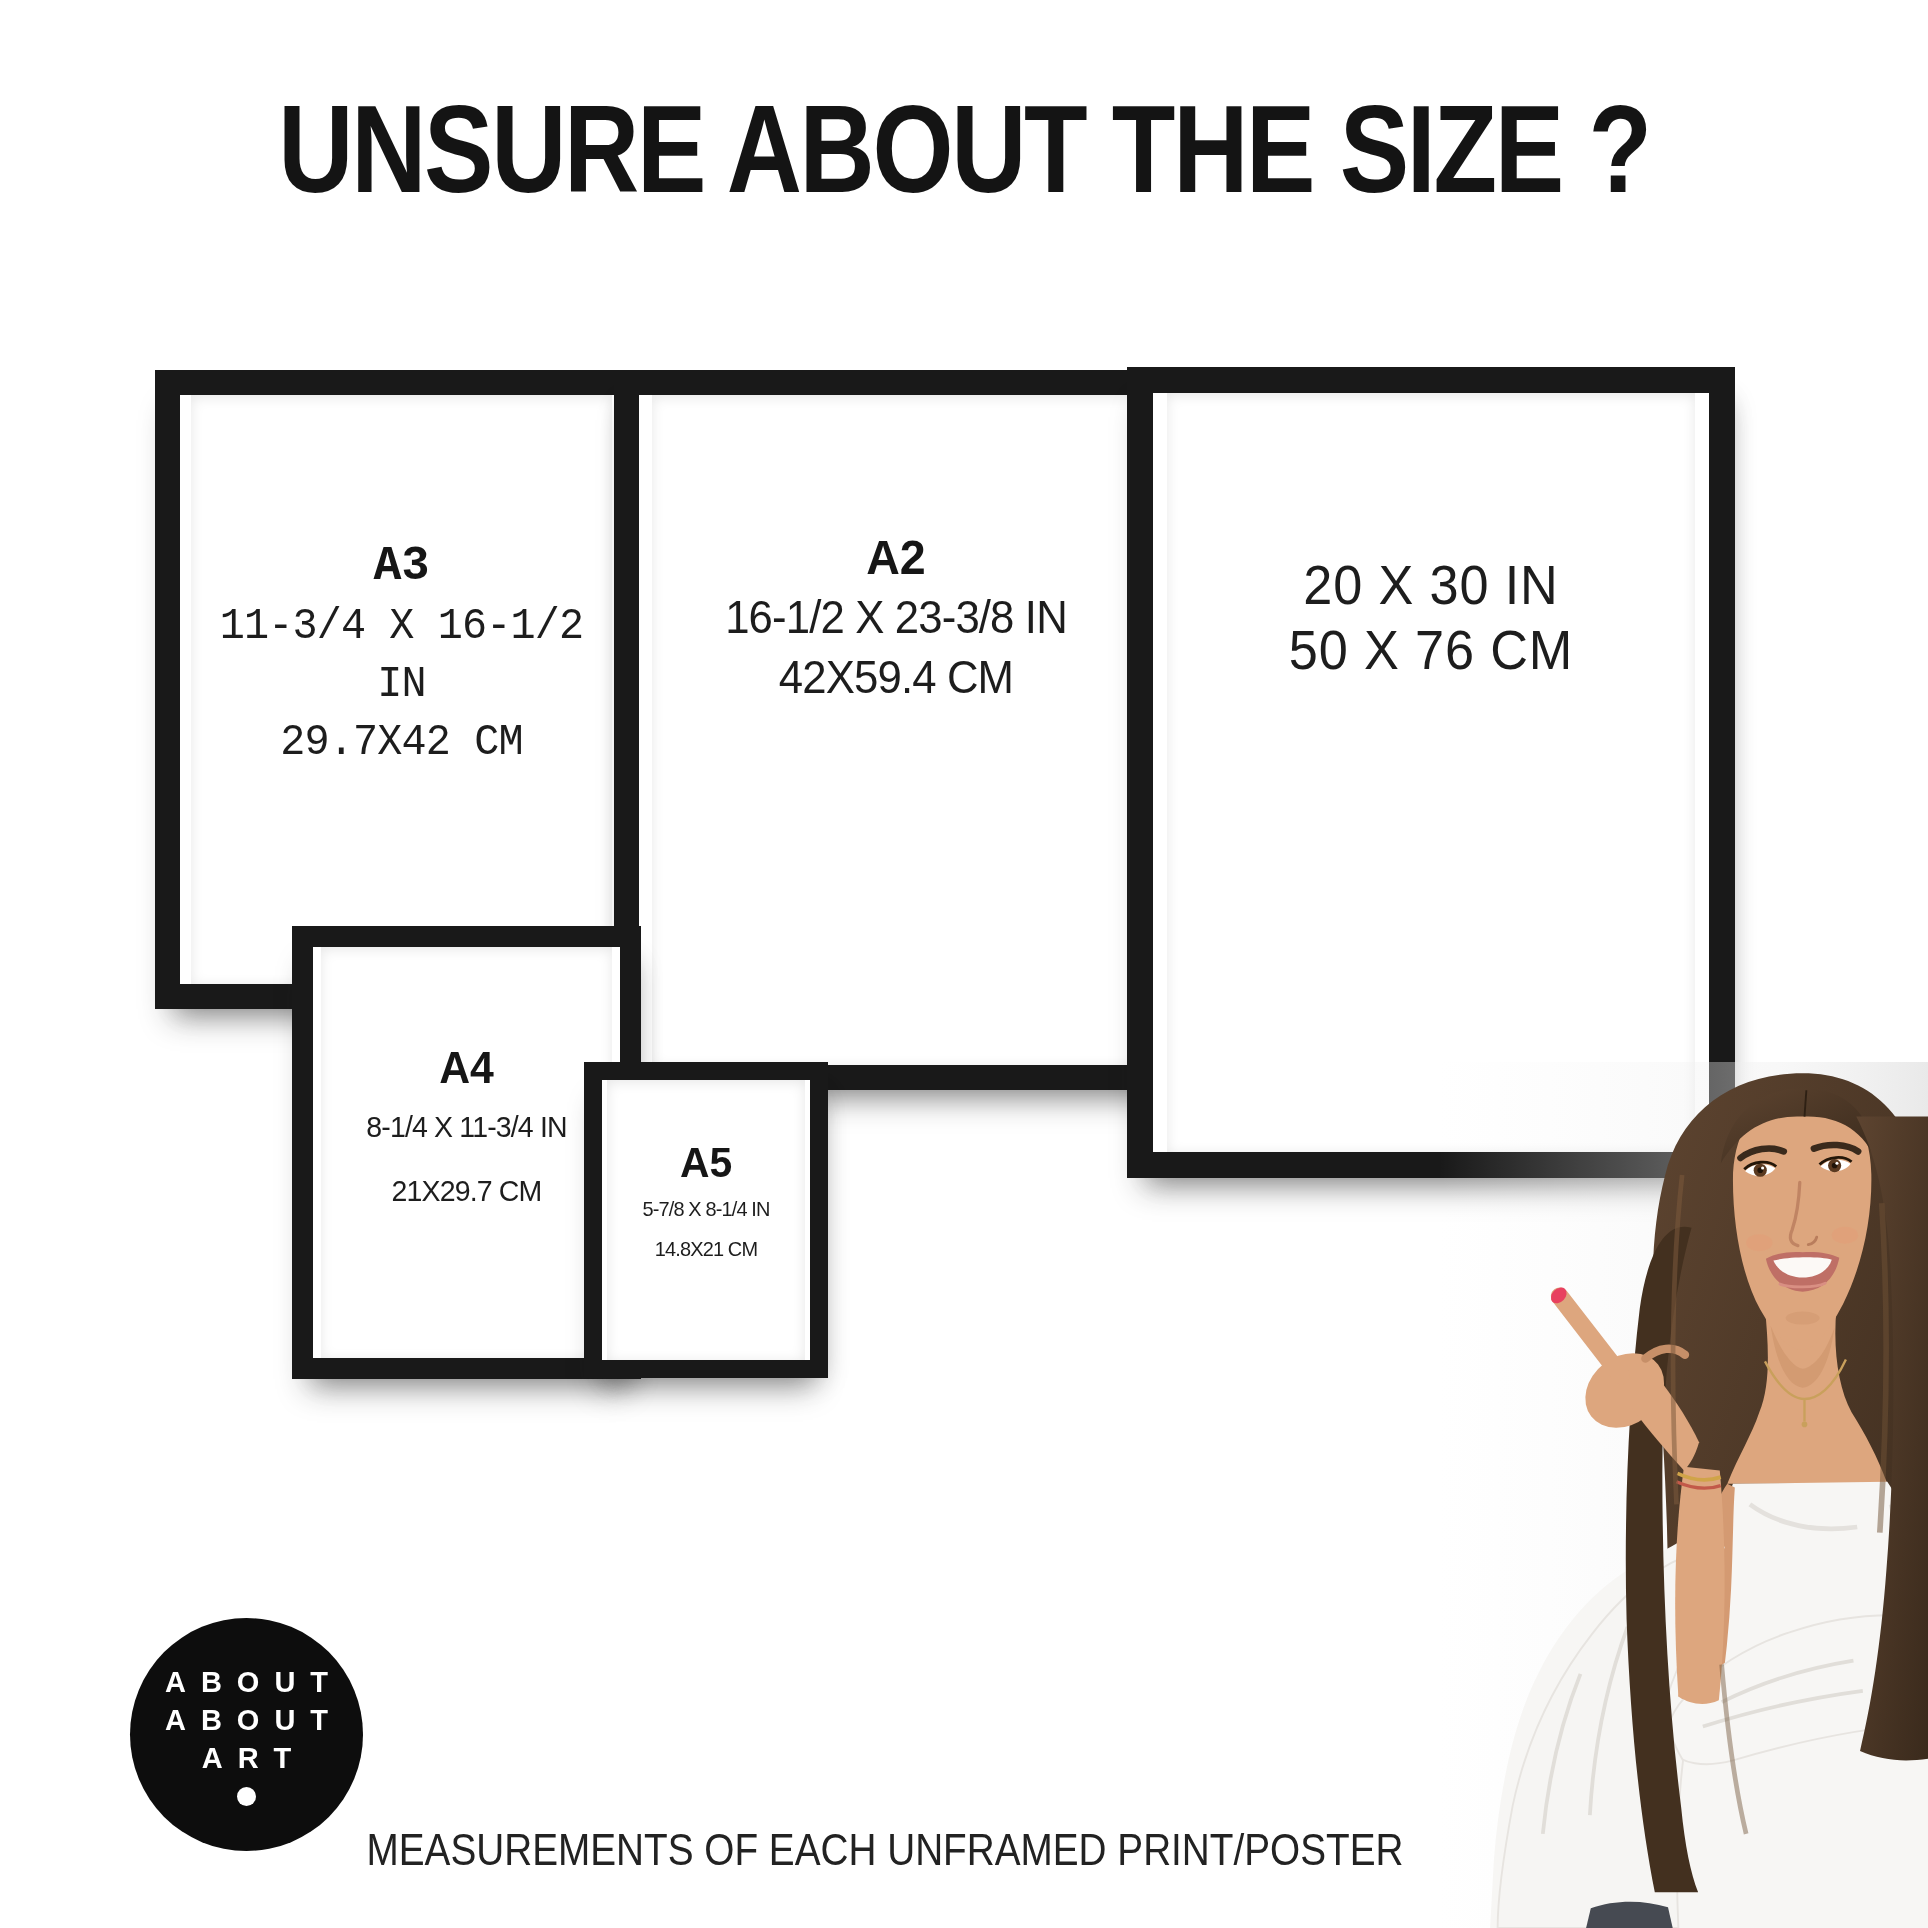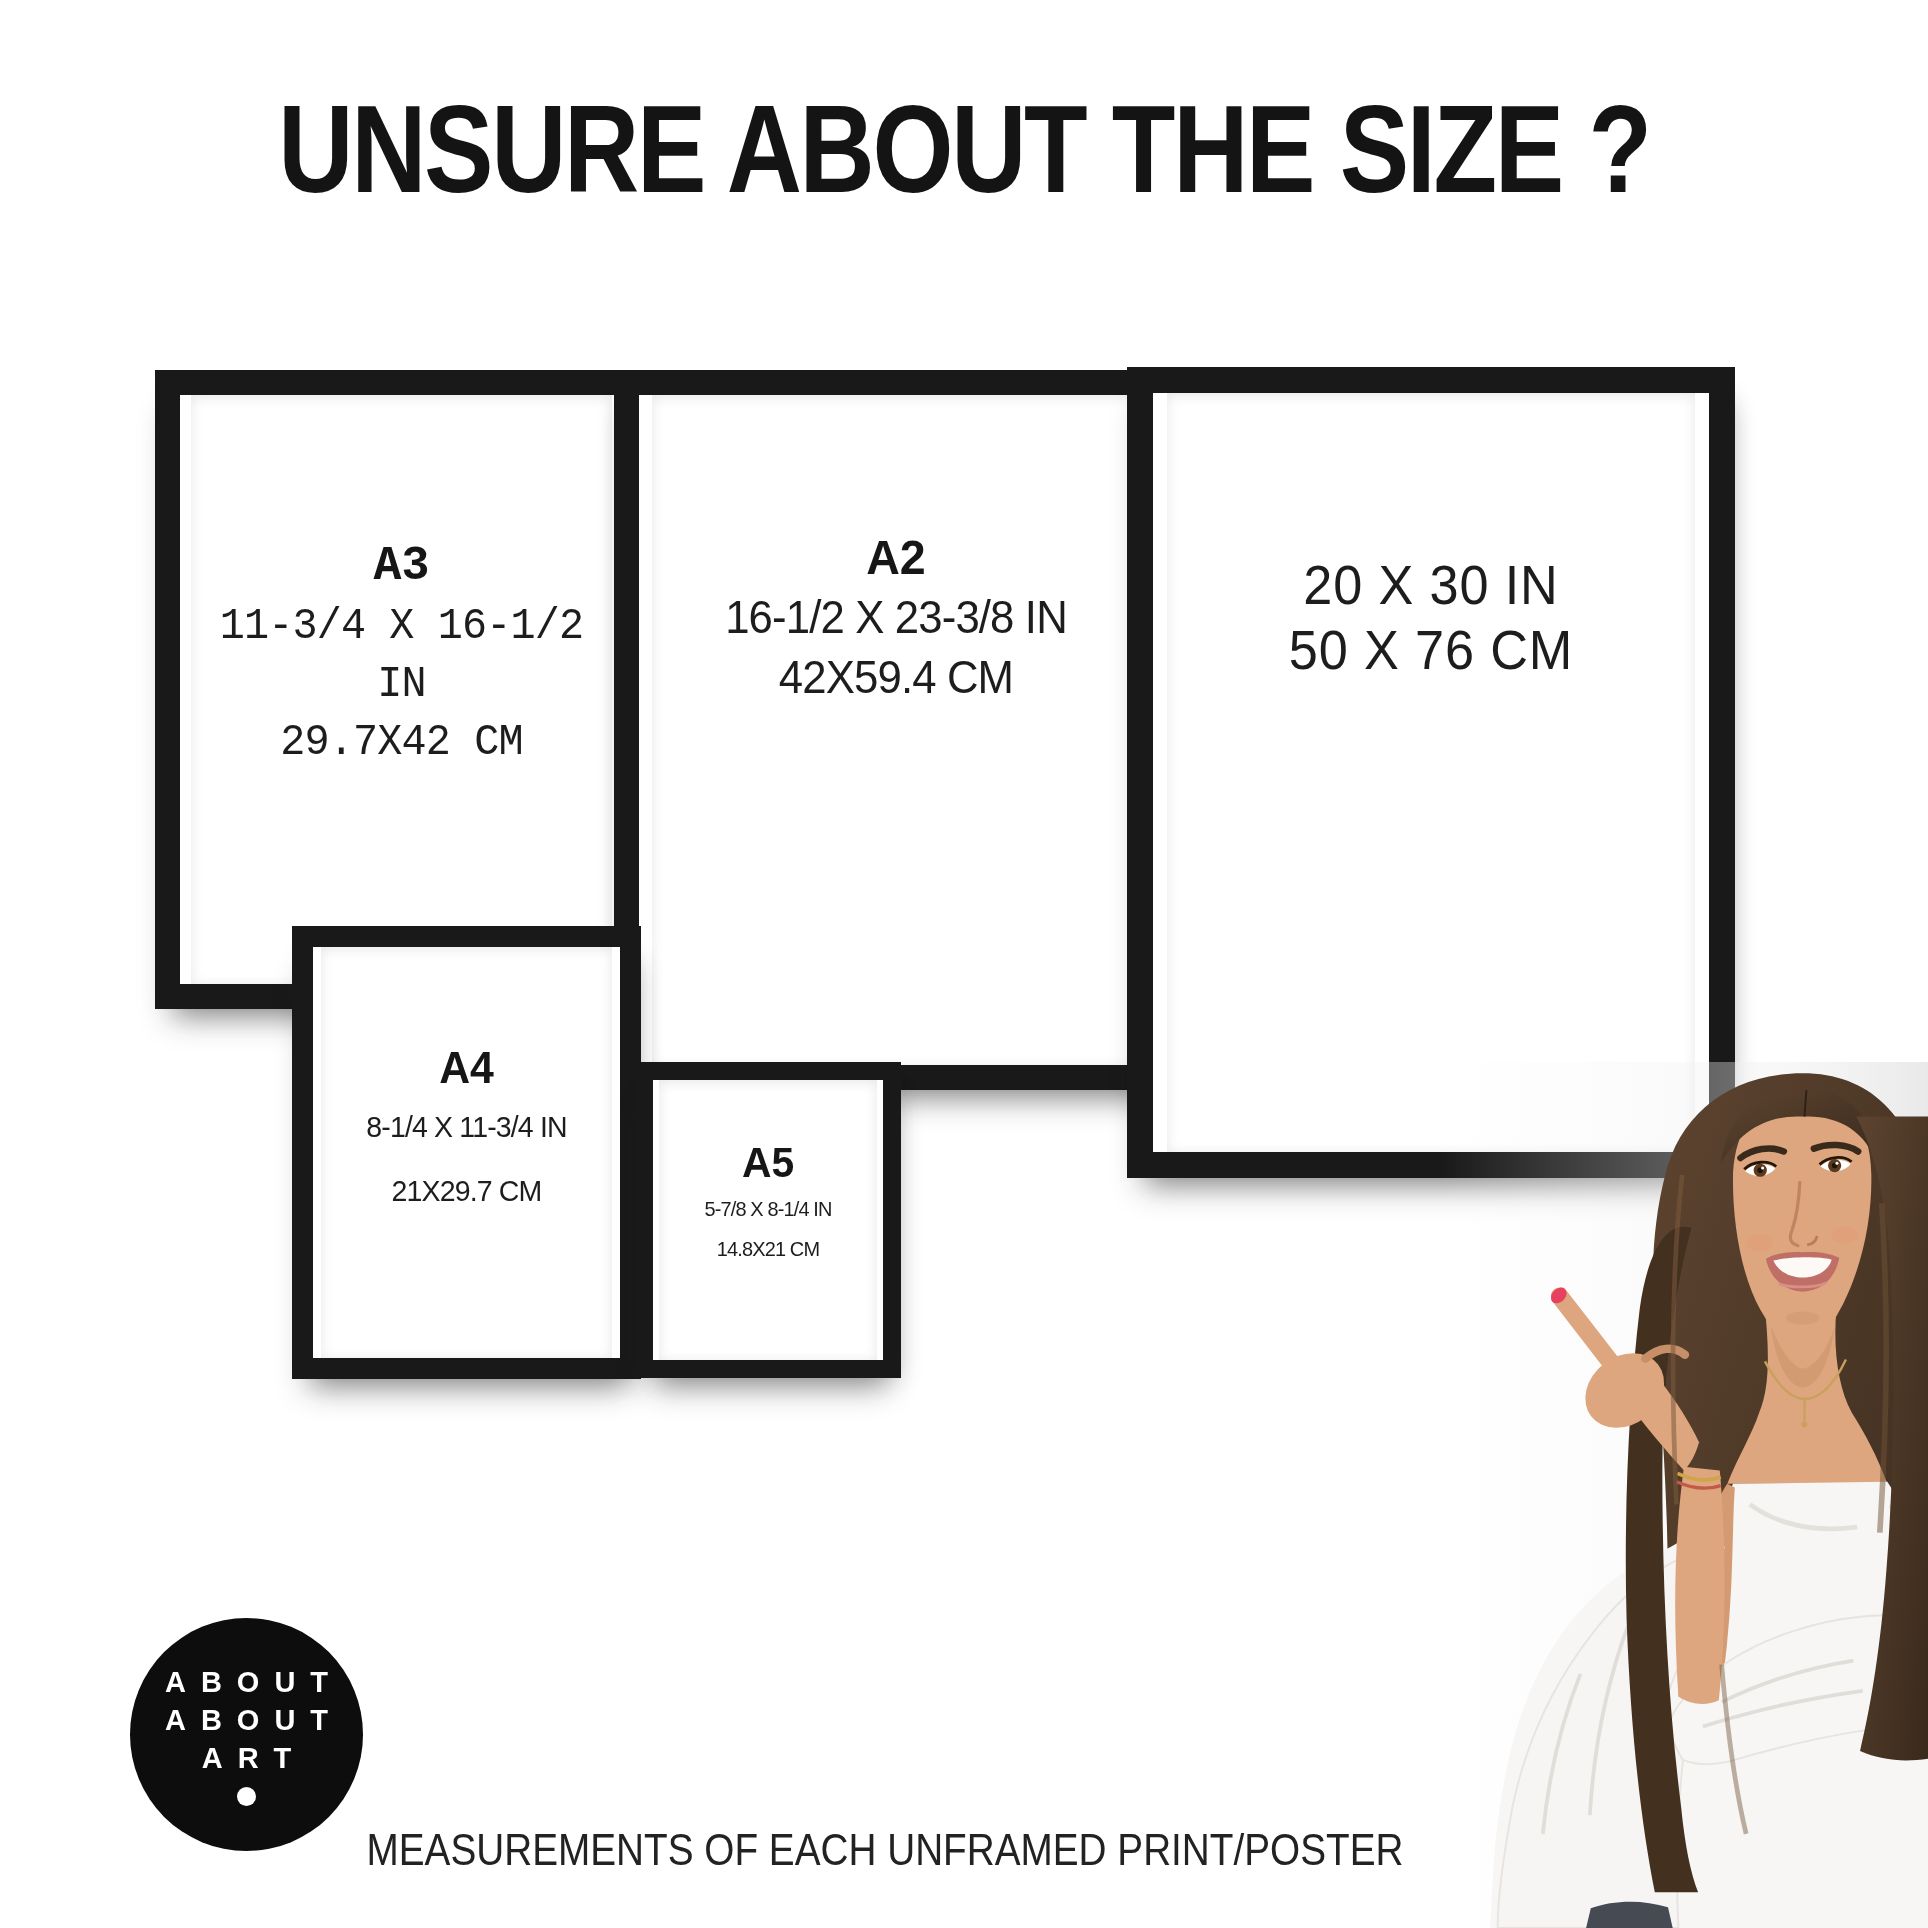--- a/index.html
+++ b/index.html
@@ -34,21 +34,21 @@
   .f-a2 .s-label{font-size:49px;line-height:1.25;}
   .f-a2 .s-line{font-size:46px;line-height:1.3;}
   .f-big{left:1127px;top:367px;width:556px;height:759px;border-width:26px;}
   .f-big .plate{padding-top:160px;}
   .f-big .s-line{font-size:55px;line-height:1.18;letter-spacing:0.9px;}
   .f-a4 {left:292px;top:926px;width:307px;height:411px;border-width:21.7px;}
   .f-a4 .plate{padding-top:94px;}
   .f-a4 .s-label{font-size:45px;line-height:1.2;margin-bottom:13px;}
   .f-a4 .s-line{font-size:30px;line-height:1.25;}
   .f-a4 .s-cm{margin-top:26px;}
-  .f-a5 {left:635px;top:1062px;width:208px;height:280px;border-width:18px;padding-left:22px;}
+  .f-a5 {left:584px;top:1062px;width:208px;height:280px;border-width:18px;}
   .f-a5 .plate{padding-top:58px;}
   .f-a5 .s-label{font-size:43px;line-height:1.15;margin-bottom:7.5px;}
   .f-a5 .s-line{font-size:21px;line-height:1.3;}
   .f-a5 .s-cm{margin-top:13px;}
   
   .logo{
     position:absolute;left:130px;top:1618px;width:233px;height:233px;border-radius:50%;
     background:#0d0d0d;display:flex;flex-direction:column;align-items:center;justify-content:center;
   }
   .logo-line{

